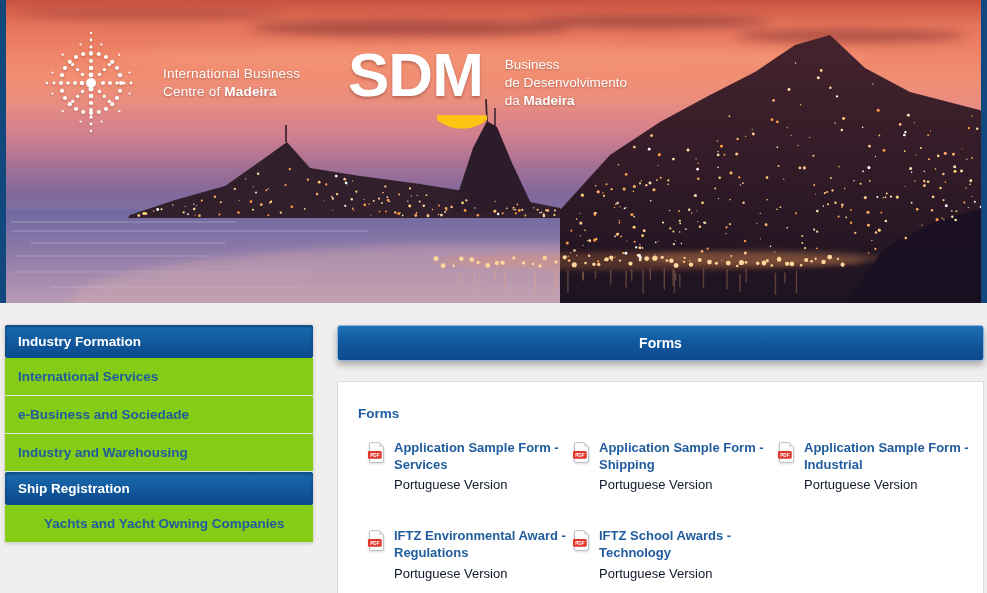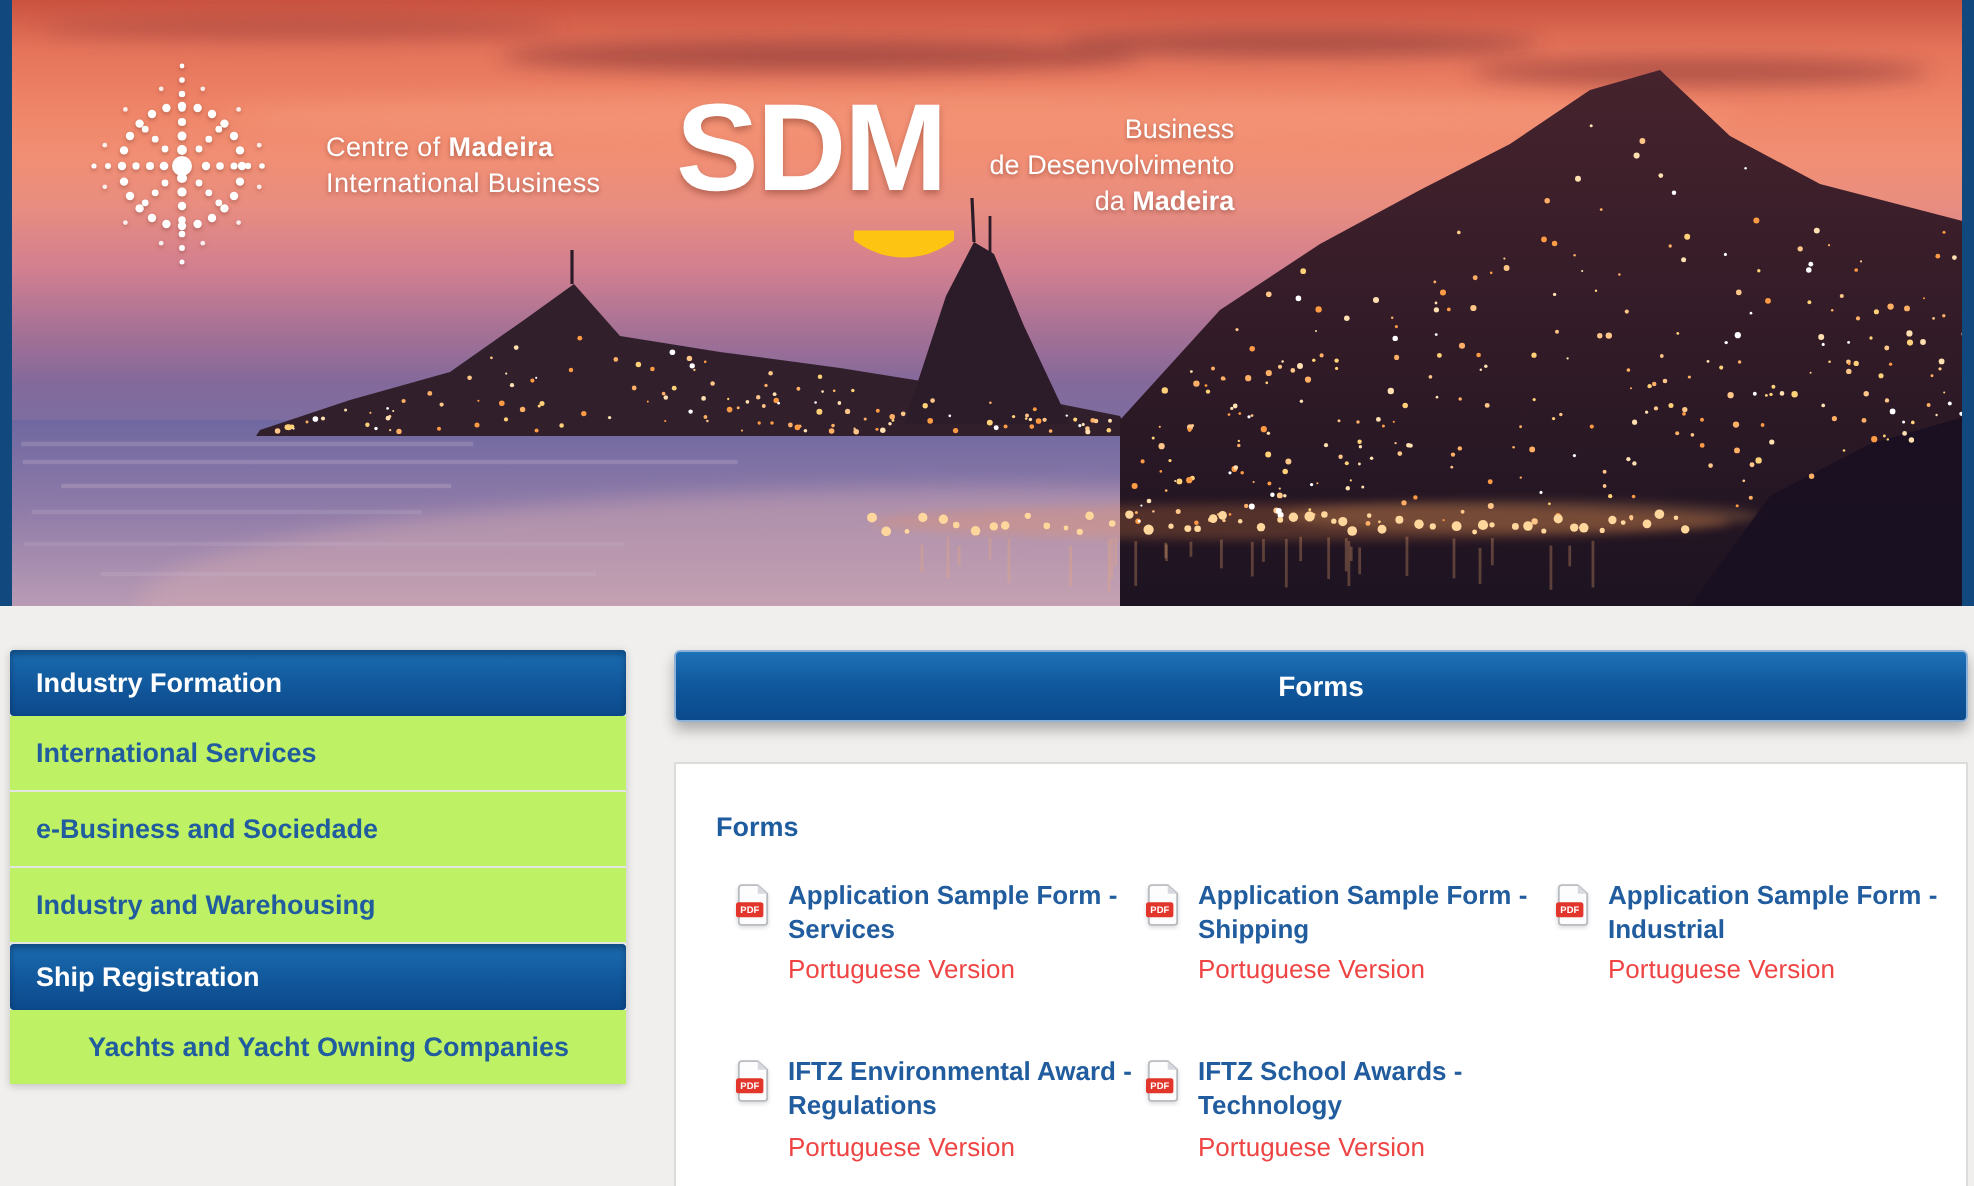--- a/index.html
+++ b/index.html
@@ -21,21 +21,21 @@
   .edge{position:absolute;top:0;bottom:0;width:6px;background:#11497f;z-index:5;}
   .edge-left{left:0;} .edge-right{right:0;}
 
   .ibc-logo{
     position:absolute;left:36px;top:28px;z-index:4;
     display:flex;align-items:center;gap:17px;color:#fff;
   }
   .globe{width:110px;height:110px;filter:drop-shadow(0 1px 1px rgba(90,30,20,.35));}
   .ibc-text{font-size:13.5px;line-height:1.3;text-shadow:0 1px 2px rgba(90,30,20,.4);letter-spacing:.2px;}
 
-  .sdm-logo{position:absolute;left:338px;top:44px;z-index:4;display:flex;color:#fff;text-align:right;}
+  .sdm-logo{position:absolute;left:348px;top:44px;z-index:4;display:flex;color:#fff;}
   .sdm-acronym{
     position:relative;font-size:62px;font-weight:700;line-height:1;
     letter-spacing:-1px;text-shadow:0 2px 3px rgba(90,30,20,.35);
   }
   .swoosh{position:absolute;left:88px;top:70px;width:52px;height:16px;}
   .sdm-text{margin-left:22px;padding-top:12px;font-size:13.5px;line-height:1.32;text-shadow:0 1px 2px rgba(90,30,20,.4);}
 
   
   .content{display:flex;align-items:flex-start;gap:24px;margin:22px 3px 0 5px;}
 
@@ -43,21 +43,21 @@
   .side-header{
     height:33px;line-height:33px;padding-left:13px;
     color:#fff;font-size:13.5px;font-weight:700;cursor:pointer;
     background:linear-gradient(180deg,#1b6cb0 0%,#11579b 55%,#0c4a8c 100%);
     box-shadow:inset 0 2px 3px rgba(3,28,64,.45);
     border-radius:2px;
   }
   .side-item{
     display:block;height:37px;line-height:37px;padding-left:13px;
     color:#215d9e;font-size:13.5px;font-weight:700;text-decoration:none;
-    background:#bef264;border-bottom:1px solid #e4e4e2;cursor:pointer;
+    background:#84cc16;border-bottom:1px solid #e4e4e2;cursor:pointer;
   }
   .side-item:last-child{border-bottom:none;padding-left:39px;}
 
   .main{flex:1;min-width:0;}
   .forms-bar{
     height:34px;display:flex;align-items:center;justify-content:center;
     color:#fff;font-size:14px;font-weight:700;
     background:linear-gradient(180deg,#1e72b8 0%,#11599e 45%,#0b4a8d 100%);
     border:1px solid #8fb2d8;border-radius:3px;
     box-shadow:0 4px 7px rgba(0,0,0,.28);
@@ -67,21 +67,21 @@
     padding:24px 20px 20px 20px;
   }
   .panel-label{margin:0;font-size:13.5px;font-weight:700;color:#1d5c9e;}
   .forms-grid{
     display:grid;grid-template-columns:205px 205px 205px;
     row-gap:36px;margin:19px 0 6px 10px;
   }
   .form-item{display:flex;align-items:flex-start;gap:9px;}
   .pdf-svg{flex:0 0 17px;margin-top:2px;filter:drop-shadow(0 1px 1px rgba(0,0,0,.15));}
   .form-title{display:block;width:179px;color:#215d9e;font-size:13px;font-weight:700;line-height:1.28;text-decoration:none;cursor:pointer;}
-  .form-sub{display:block;color:#ef4444;font-size:13px;margin-top:4px;text-decoration:none;cursor:pointer;}
+  .form-sub{display:block;color:#0f172a;font-size:13px;margin-top:4px;text-decoration:none;cursor:pointer;}
 </style>
 </head>
 <body>
 
 <header class="hero">
   <svg class="hero-art" viewBox="0 0 987 303" preserveAspectRatio="none" aria-hidden="true">
     <defs>
       <linearGradient id="seaG" x1="0" y1="0" x2="0" y2="1">
         <stop offset="0" stop-color="#6f68a0"></stop>
           <stop offset=".45" stop-color="#8d7aa8"></stop>
@@ -718,22 +718,22 @@
         <circle cx="26.7" cy="83.3" r="1.20" fill="#fff" fill-opacity="0.85"></circle>
         <circle cx="16.4" cy="65.4" r="1.20" fill="#fff" fill-opacity="0.85"></circle>
         <circle cx="16.4" cy="44.6" r="1.20" fill="#fff" fill-opacity="0.85"></circle>
         <circle cx="26.7" cy="26.7" r="1.20" fill="#fff" fill-opacity="0.85"></circle>
         <circle cx="44.6" cy="16.4" r="1.20" fill="#fff" fill-opacity="0.85"></circle>
         <circle cx="65.4" cy="16.4" r="1.20" fill="#fff" fill-opacity="0.85"></circle>
         <circle cx="83.3" cy="26.7" r="1.20" fill="#fff" fill-opacity="0.85"></circle>
         <circle cx="93.6" cy="44.6" r="1.20" fill="#fff" fill-opacity="0.85"></circle>
       </svg>
     <div class="ibc-text">
+      <div><span>International Business</span></div>
       <div><span>Centre of </span><b>Madeira</b></div>
-      <div><span>International Business</span></div>
     </div>
   </div>
 
   <div class="sdm-logo">
     <div class="sdm-acronym">
       <span>SD</span><span>M</span>
       <svg class="swoosh" viewBox="0 0 54 16" aria-hidden="true">
         <path d="M1,1 H53 V6 Q41,15 27,15 Q13,15 1,6 Z" fill="#fdc411"></path>
       </svg>
     </div>

